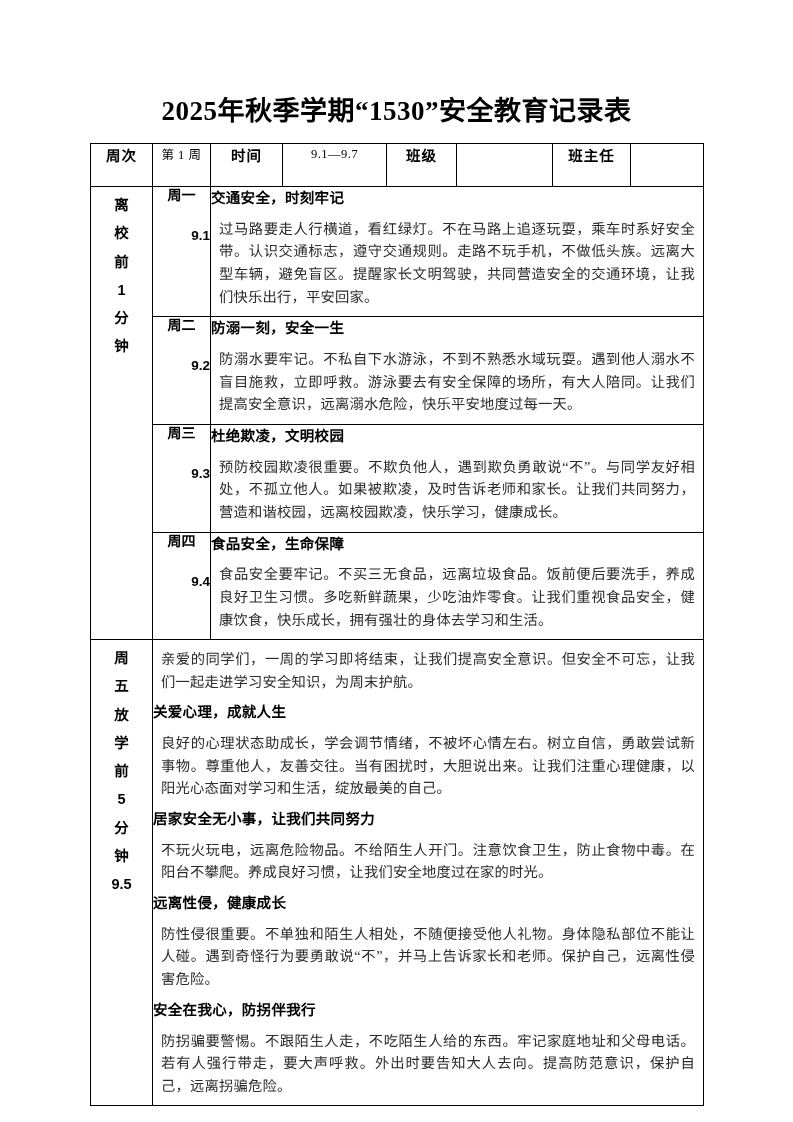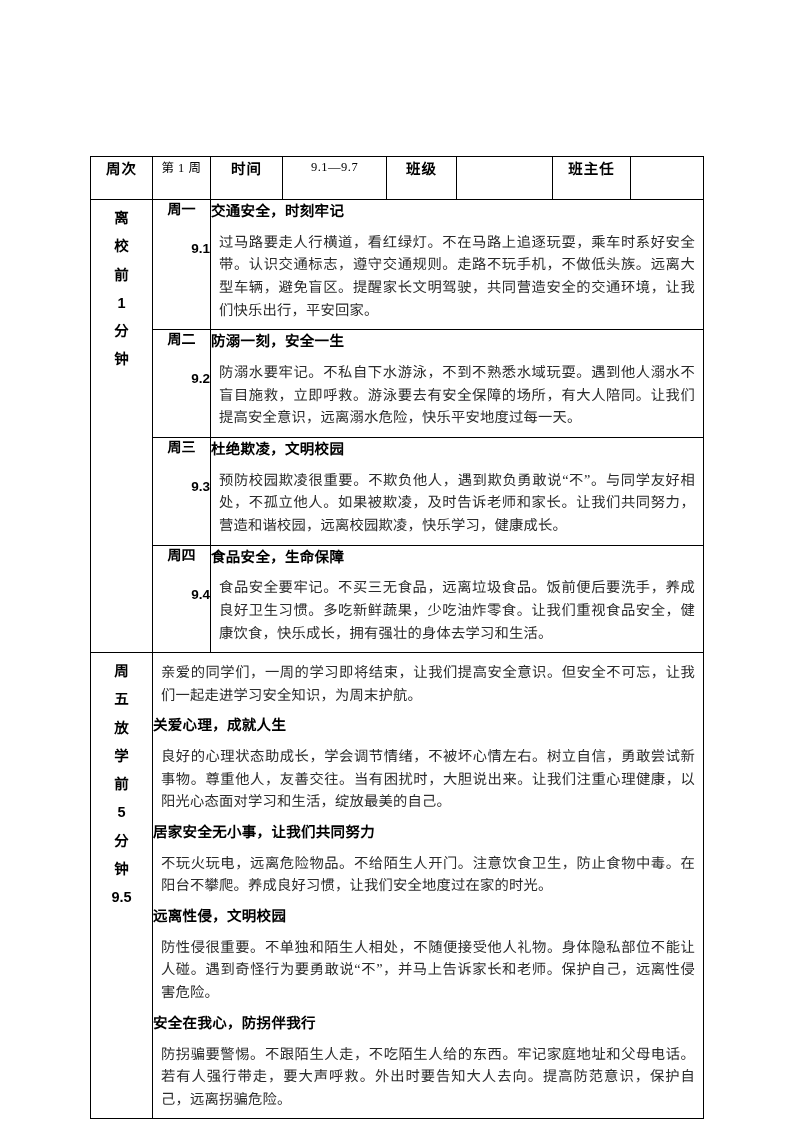--- a/index.html
+++ b/index.html
@@ -34,21 +34,21 @@
     font-weight: 700;
     letter-spacing: 0.5px;
     line-height: 1.2;
     white-space: nowrap;
   }
 
   
   .tbl-wrap {
     position: absolute;
     left: 90px;
-    top: 156px;
+    top: 143px;
     width: 613px;
   }
   table.rec {
     border-collapse: collapse;
     width: 613px;
     table-layout: fixed;
   }
   table.rec td {
     border: 1px solid #000000;
     vertical-align: top;
@@ -94,21 +94,21 @@
     display: block;
   }
 
   
   .daycol {
     width: 58px;
     text-align: center;
     vertical-align: middle;
   }
   .day-name {
-    font-family: Liberation Sans, sans-serif;
+    font-family: Liberation Mono, monospace;
     font-size: 14px;
     font-weight: 700;
     line-height: 1.3;
     margin-bottom: 22px;
   }
   .day-date {
     font-family: "Liberation Sans", "DejaVu Sans", sans-serif;
     font-size: 13.5px;
     font-weight: 700;
     line-height: 1.3;
@@ -159,20 +159,21 @@
     font-size: 12px;
     color: #222222;
     letter-spacing: 0.5px;
   }
 </style>
 </head>
 <body>
 
 <div class="page">
 
+  <div class="doc-title">2025年秋季学期“1530”安全教育记录表</div>
 
   <div class="tbl-wrap">
     <table class="rec">
       <colgroup>
         <col style="width:62px">
         <col style="width:58px">
         <col style="width:72px">
         <col style="width:104px">
         <col style="width:70px">
         <col style="width:96px">
@@ -278,21 +279,21 @@
         </td>
         <td class="content friday-cell" colspan="7">
           <p class="c-body">亲爱的同学们，一周的学习即将结束，让我们提高安全意识。但安全不可忘，让我们一起走进学习安全知识，为周末护航。</p>
 
           <p class="c-head">关爱心理，成就人生</p>
           <p class="c-body">良好的心理状态助成长，学会调节情绪，不被坏心情左右。树立自信，勇敢尝试新事物。尊重他人，友善交往。当有困扰时，大胆说出来。让我们注重心理健康，以阳光心态面对学习和生活，绽放最美的自己。</p>
 
           <p class="c-head">居家安全无小事，让我们共同努力</p>
           <p class="c-body">不玩火玩电，远离危险物品。不给陌生人开门。注意饮食卫生，防止食物中毒。在阳台不攀爬。养成良好习惯，让我们安全地度过在家的时光。</p>
 
-          <p class="c-head">远离性侵，文明校园</p>
+          <p class="c-head">远离性侵，健康成长</p>
           <p class="c-body">防性侵很重要。不单独和陌生人相处，不随便接受他人礼物。身体隐私部位不能让人碰。遇到奇怪行为要勇敢说“不”，并马上告诉家长和老师。保护自己，远离性侵害危险。</p>
 
           <p class="c-head">安全在我心，防拐伴我行</p>
           <p class="c-body">防拐骗要警惕。不跟陌生人走，不吃陌生人给的东西。牢记家庭地址和父母电话。若有人强行带走，要大声呼救。外出时要告知大人去向。提高防范意识，保护自己，远离拐骗危险。</p>
         </td>
       </tr>
 
     </tbody>
       </table>
   </div>

